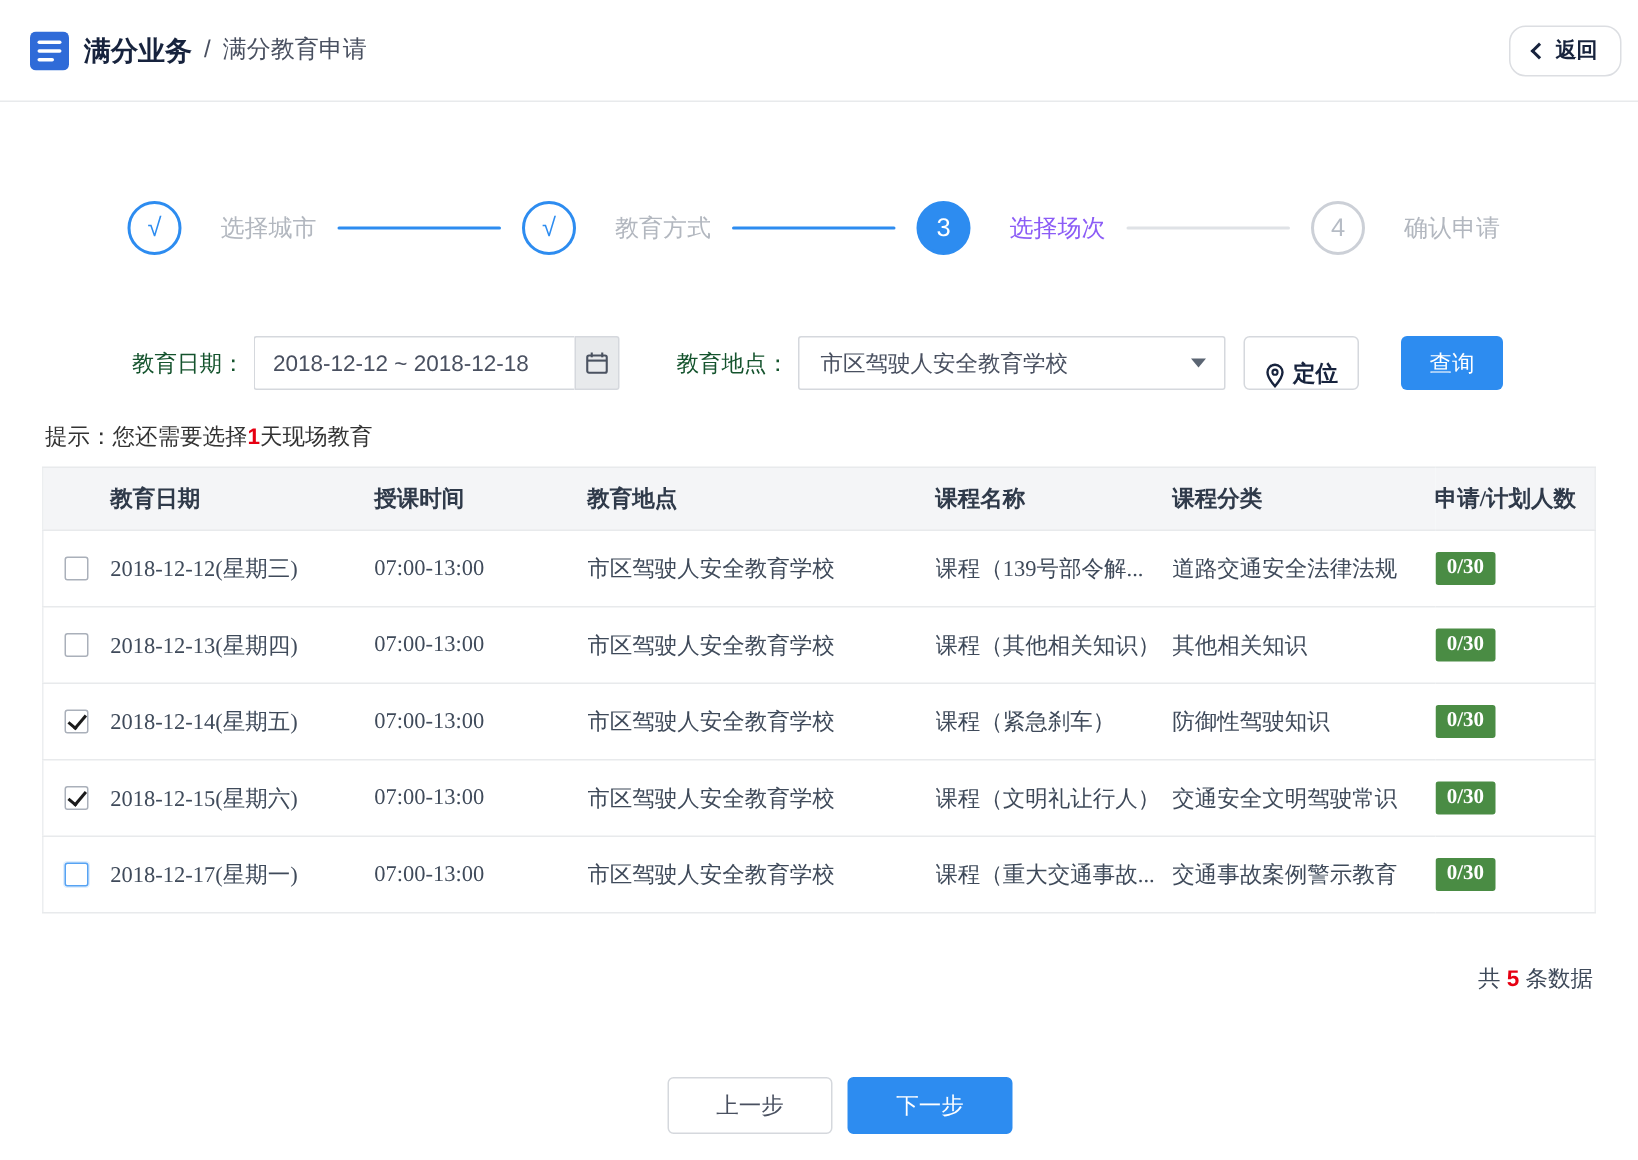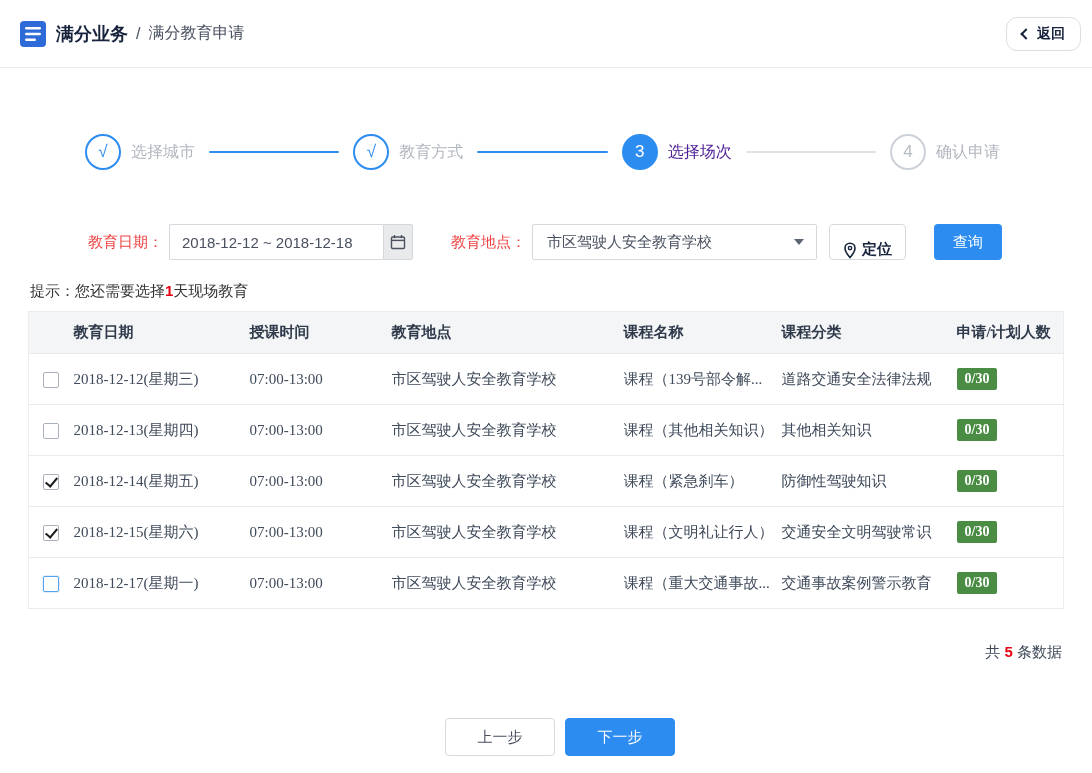--- a/index.html
+++ b/index.html
@@ -16,28 +16,28 @@
   .page-title { font-size:16px; color:#495060; }
   .back-btn { display:flex; align-items:center; gap:7px; height:34px; padding:0 15px; background:#fff; border:1px solid #dcdee2; border-radius:11px; font-size:14px; font-weight:bold; color:var(--navy); cursor:pointer; font-family:inherit; }
   .chev-left { width:8px; height:8px; border-left:2px solid var(--navy); border-bottom:2px solid var(--navy); transform:rotate(45deg); }
 
   
   .steps { display:flex; align-items:center; margin:66px 92px 0 85px; }
   .step { display:flex; align-items:center; flex-shrink:0; }
   .step-circle { width:36px; height:36px; border-radius:50%; border:2px solid var(--primary); display:flex; align-items:center; justify-content:center; font-size:17px; color:var(--primary); background:#fff; }
   .step.active .step-circle { background:var(--primary); border-color:var(--primary); color:#fff; }
   .step.pending .step-circle { border-color:#ccd0d7; color:#b6bcc5; }
-  .step-label { margin-left:10px; font-size:16px; color:#b2b7bf; }
-  .step.active .step-label { color:#4c1d95; }
+  .step-label { margin-left:26px; font-size:16px; color:#b2b7bf; }
+  .step.active .step-label { color:#8b5cf6; }
   .step-line { flex:1; height:2px; background:var(--primary); margin:0 14px; border-radius:1px; }
   .step-line.gray { background:#dfe2e6; }
 
   
   .filters { display:flex; align-items:center; margin:54px 0 0 88px; }
-  .filter-label { font-size:15px; color:#ef4444; }
+  .filter-label { font-size:15px; color:#14532d; }
   .date-group { display:flex; margin-left:6px; }
   .date-input { width:214px; height:36px; border:1px solid #d5d8dd; border-right:none; border-radius:2px 0 0 2px; padding:0 12px; font-size:15px; color:#495060; font-family:inherit; outline:none; background:#fff; }
   .calendar-btn { width:30px; height:36px; border:1px solid #d5d8dd; background:#e8eaec; display:flex; align-items:center; justify-content:center; cursor:pointer; border-radius:0 2px 2px 0; }
   .loc-label { margin-left:38px; }
   .select { width:285px; height:36px; border:1px solid #d5d8dd; border-radius:2px; margin-left:6px; display:flex; align-items:center; justify-content:space-between; padding:0 12px 0 14px; font-size:15px; color:#495060; cursor:pointer; background:#fff; }
   .select-arrow { width:0; height:0; border-left:5px solid transparent; border-right:5px solid transparent; border-top:6px solid #5b6573; }
   .locate-btn { display:flex; align-items:flex-end; gap:5px; height:36px; padding:0 13px; margin-left:12px; background:#fff; border:1px solid #d5d8dd; border-radius:4px; font-size:15px; font-weight:bold; color:var(--navy); cursor:pointer; font-family:inherit; }
   .query-btn { height:36px; padding:0 19px; margin-left:28px; background:var(--primary); color:#fff; border:none; border-radius:4px; font-size:15px; font-weight:normal; cursor:pointer; font-family:inherit; }
 
   

